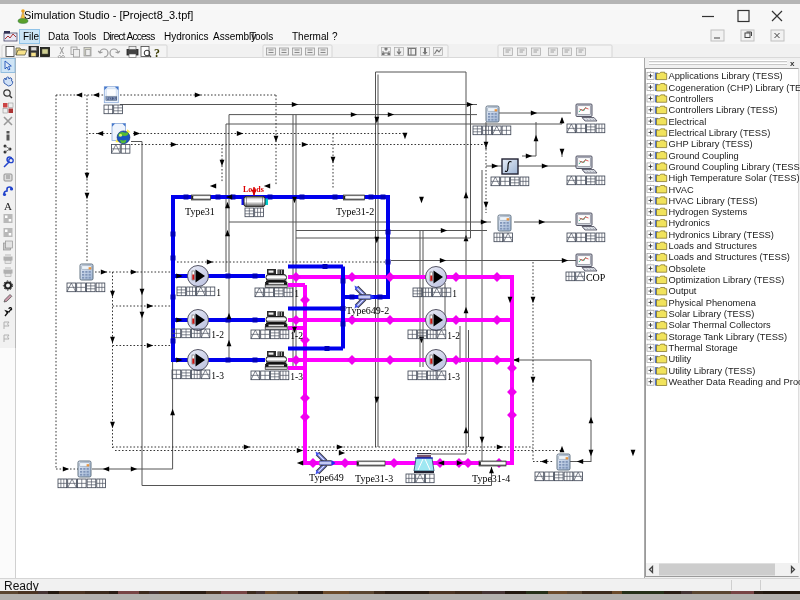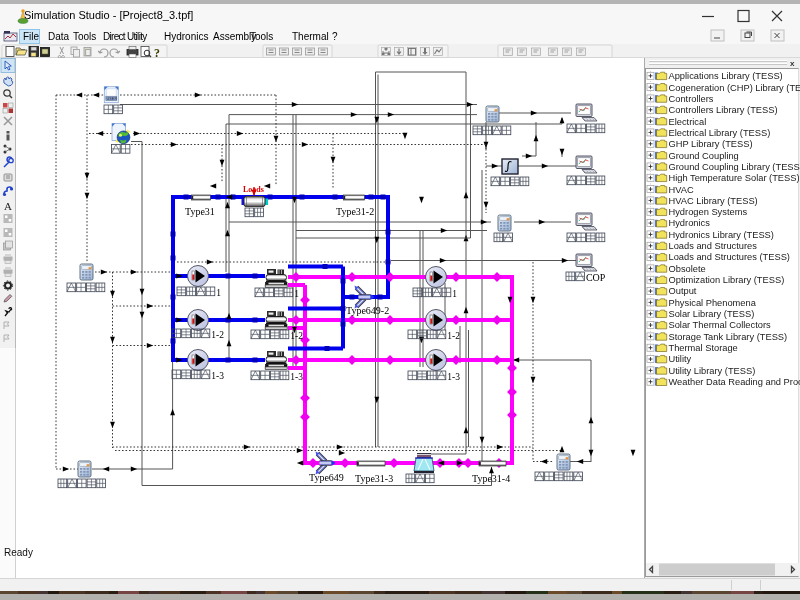--- a/index.html
+++ b/index.html
@@ -24,21 +24,21 @@
 <svg class="abs" style="left:3px;top:29px" width="15" height="14" viewBox="0 0 15 14">
 <rect x="1" y="4" width="13" height="8" fill="#e8e8f4" stroke="#446" stroke-width="0.8"></rect>
 <path d="M2,10 l3,-3 2,2 3,-4 3,3" stroke="#a33" stroke-width="1" fill="none"></path>
 <rect x="1" y="2" width="6" height="2.5" fill="#335"></rect>
   </svg>
 <div class="abs" style="left:19px;top:28.5px;width:21px;height:15px;background:#cde6f7;border:1px solid #90c3e8"></div>
 <div class="abs" style="left:0;top:31px;width:696px;height:14px;font-size:10px;color:#000">
 <span class="abs" style="left:23px">File</span>
     <span class="abs" style="left:48px">Data</span>
 <span class="abs" style="left:73px">Tools</span>
-    <span class="abs" style="left:103px;letter-spacing:-0.7px">Direct Utility</span>
+    <span class="abs" style="left:103px;letter-spacing:-0.7px">Direct Access</span>
 <span class="abs" style="left:164px">Hydronics</span>
     <span class="abs" style="left:213px">Assembly</span>
 <span class="abs" style="left:250px">Tools</span>
     <span class="abs" style="left:292px">Thermal</span>
 <span class="abs" style="left:332px">?</span>
   </div>
 <svg class="abs" style="left:710px;top:29px" width="90 " height="14" viewBox="0 0 90 14">
 <rect x="1" y="1" width="13" height="11" fill="#f2f2f2" stroke="#c0c0c0"></rect>
     <line x1="4" y1="9" x2="10" y2="9" stroke="#444"></line>
 <rect x="31" y="1" width="13" height="11" fill="#f2f2f2" stroke="#c0c0c0"></rect>
@@ -1205,21 +1205,21 @@
         <text x="668.5" y="385.11" font-family="Liberation Sans" font-size="9.3" fill="#1a1a1a">Weather Data Reading and Process</text>
       </g>
     </g>
 <rect x="646" y="563" width="153" height="13" fill="#f1f1f1"></rect>
 <polygon points="652.5,566.5 649.5,569.5 652.5,572.5" fill="none" stroke="#444" stroke-width="1.3"></polygon>
 <polygon points="791.5,566.5 794.5,569.5 791.5,572.5" fill="none" stroke="#444" stroke-width="1.3"></polygon>
 <rect x="659" y="563.5" width="116" height="12" fill="#cdcdcd"></rect>
 </svg>
 
 <div class="abs" style="left:0;top:578px;width:800px;height:13px;background:#f1f1f1;border-top:1px solid #d5d5d5"></div>
-<div class="abs" style="left:4px;top:547px;font-size:10px;color:#111">Ready</div>
+<div class="abs" style="left:4px;top:579px;font-size:12px;color:#111">Ready</div>
 <div class="abs" style="left:731px;top:580px;width:1px;height:10px;background:#cfcfcf"></div>
 <div class="abs" style="left:760px;top:580px;width:1px;height:10px;background:#cfcfcf"></div>
 <svg class="abs" style="left:0;top:591px" width="800" height="3" viewBox="0 0 800 3">
     <rect x="0" y="0" width="18" height="3" fill="#5a4530"></rect>
     <rect x="18" y="0" width="20" height="3" fill="#4a3322"></rect>
     <rect x="38" y="0" width="10" height="3" fill="#433"></rect>
     <rect x="48" y="0" width="11" height="3" fill="#22180f"></rect>
     <rect x="59" y="0" width="26" height="3" fill="#4a3322"></rect>
     <rect x="85" y="0" width="24" height="3" fill="#3c2a1c"></rect>
     <rect x="109" y="0" width="9" height="3" fill="#2a1d14"></rect>

